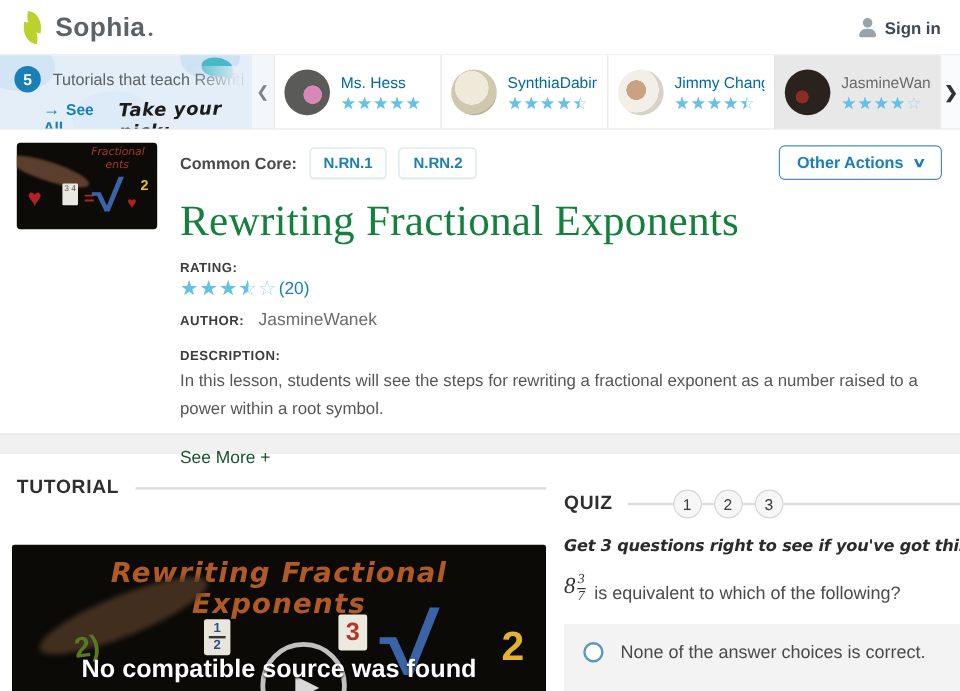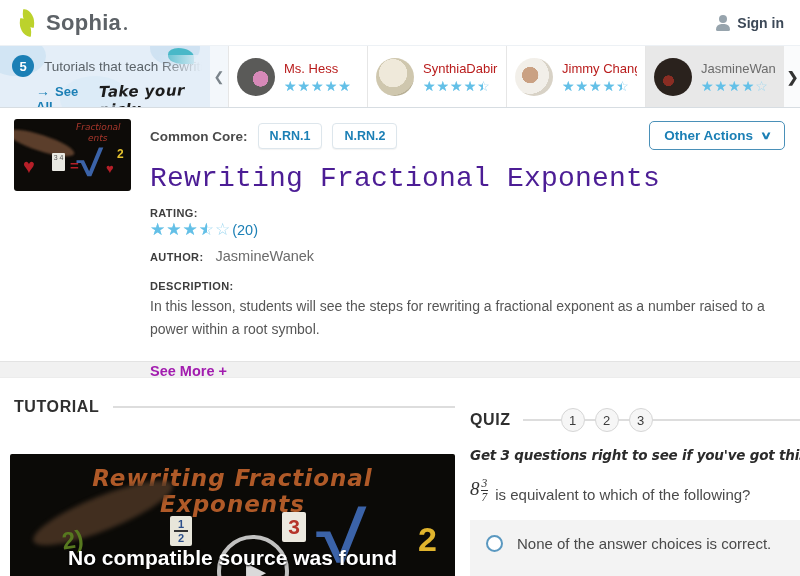--- a/index.html
+++ b/index.html
@@ -44,21 +44,21 @@
     color:#7b848b; font-size:13px; cursor:pointer; flex-shrink:0; }
   .tutor-card { width:139px; background:#fff; border-left:1px solid #e6e6e6; display:flex; align-items:center;
     gap:9px; padding:0 8px; cursor:pointer; flex-shrink:0; }
   .tutor-card.selected { background:#e8e8e8; }
   .avatar { width:38px; height:38px; border-radius:50%; flex-shrink:0; }
   .av-hess { background:radial-gradient(circle at 62% 55%, #d689b8 0 24%, #5a5a58 25%); }
   .av-synthia { background:radial-gradient(circle at 45% 40%, #efe9da 0 45%, #cfc7ae 46% 70%, #b8b096 71%); }
   .av-jimmy { background:radial-gradient(circle at 40% 45%, #caa183 0 26%, #f2efe9 27% 60%, #d8d2c6 61%); }
   .av-jasmine { background:radial-gradient(circle at 38% 60%, #8a2d23 0 16%, #2a221d 17%); }
   .tutor-meta { display:flex; flex-direction:column; gap:3px; min-width:0; }
-  .tutor-name { font-size:13px; color:#b91c1c; white-space:nowrap; overflow:hidden; }
+  .tutor-name { font-size:13px; color:#0369a1; white-space:nowrap; overflow:hidden; }
   .selected .tutor-name { color:#6b6b6b; }
   .stars { position:relative; display:inline-block; line-height:1; font-size:14px; letter-spacing:1px; }
   .st-base { color:#9ed7f0; }
   .st-fill { position:absolute; left:0; top:0; overflow:hidden; white-space:nowrap; color:#64c0e7; }
   .chev-next { width:17px; display:flex; align-items:center; justify-content:center; color:#333;
     font-size:14px; font-weight:bold; background:#fafbfc; cursor:pointer; flex-shrink:0; }
 
   
   .lesson { height:253px; position:relative; padding:15px 14px 0 14px; background:#fff; }
   .thumb { position:absolute; left:14px; top:11px; width:117px; height:72px; background:#0d0b08;
@@ -76,32 +76,32 @@
   .th-exp { position:absolute; left:103px; top:28px; color:#e5c22f; font-size:12px; font-weight:bold; }
   .lesson-main { margin-left:136px; }
   .cc-row { display:flex; align-items:center; gap:10px; }
   .cc-label { font-size:13.5px; font-weight:bold; color:#4a4a4a; }
   .cc-tag { font-size:12.5px; font-weight:bold; color:#1b7fb5; background:#fff; border:1px solid #dde6ec;
     border-radius:4px; padding:5px 11px; box-shadow:0 1px 1px rgba(0,0,0,.05); cursor:pointer; }
   .other-actions { position:absolute; right:15px; top:13px; display:flex; align-items:center; gap:9px;
     border:1px solid #4a90b8; border-radius:5px; background:#fff; padding:6px 14px; color:#1b7fb5;
     font-size:13.5px; font-weight:bold; cursor:pointer; }
   .oa-chev { font-size:11px; transform:scaleX(1.5); }
-  .lesson-title { font-family:Liberation Mono, monospace; font-weight:normal; font-size:28px; color:#4c1d95;
+  .lesson-title { font-family:Liberation Serif, serif; font-weight:normal; font-size:36px; color:#15803d;
     margin-top:14px; letter-spacing:.2px; }
   .meta-label { font-size:11px; font-weight:bold; color:#3d3d3d; letter-spacing:.4px; }
   .rating-block { margin-top:13px; }
   .rating-row { display:flex; align-items:center; margin-top:2px; }
   .rating-row .stars { font-size:17px; }
   .rating-count { color:#1b7fb5; font-size:14.5px; margin-left:1px; cursor:pointer; }
   .author-row { margin-top:10px; display:flex; align-items:baseline; gap:12px; }
   .author-name { font-size:14.5px; color:#6b6b6b; }
   .desc-block { margin-top:16px; }
   .desc-text { font-size:14px; color:#565656; line-height:23px; max-width:655px; margin-top:3px; }
-  .see-more { display:inline-block; margin-top:22px; color:#a21caf; font-size:14.5px; font-weight:bold; cursor:pointer; }
+  .see-more { display:inline-block; margin-top:22px; color:#14532d; font-size:14.5px; font-weight:normal; cursor:pointer; }
 
   
   .band { height:17px; background:#f1f1f1; border-top:1px solid #e3e3e3; border-bottom:1px solid #ececec; }
 
   
   .bottom { display:flex; height:198px; }
   .col-left { width:455px; flex-shrink:0; padding-left:14px; }
   .sec-head { display:flex; align-items:center; gap:14px; margin-top:20px; }
   .sec-title { font-size:16px; font-weight:bold; color:#2f2f2f; letter-spacing:.6px; }
   .sec-line { flex:1; height:2px; background:#ddd; }

